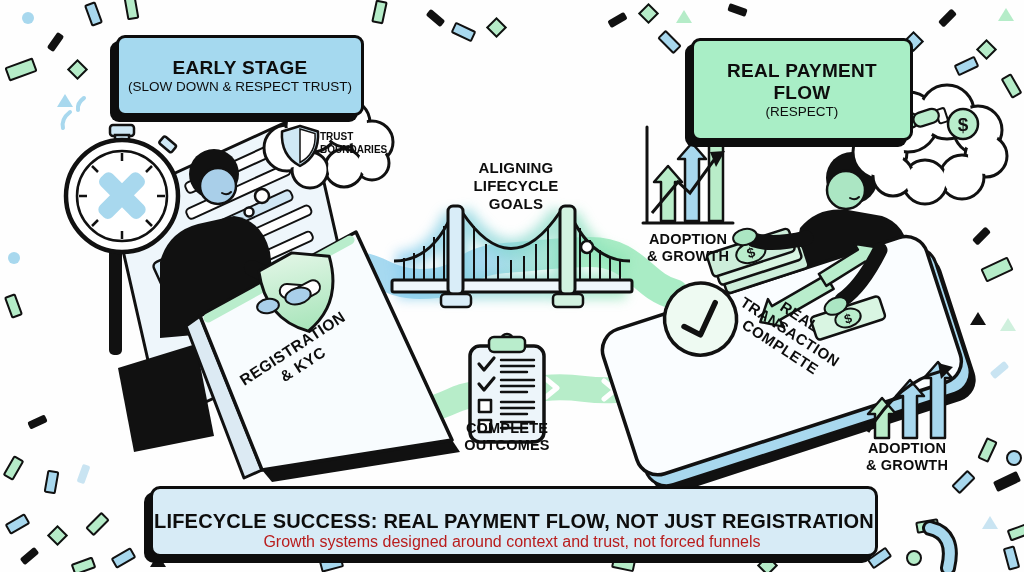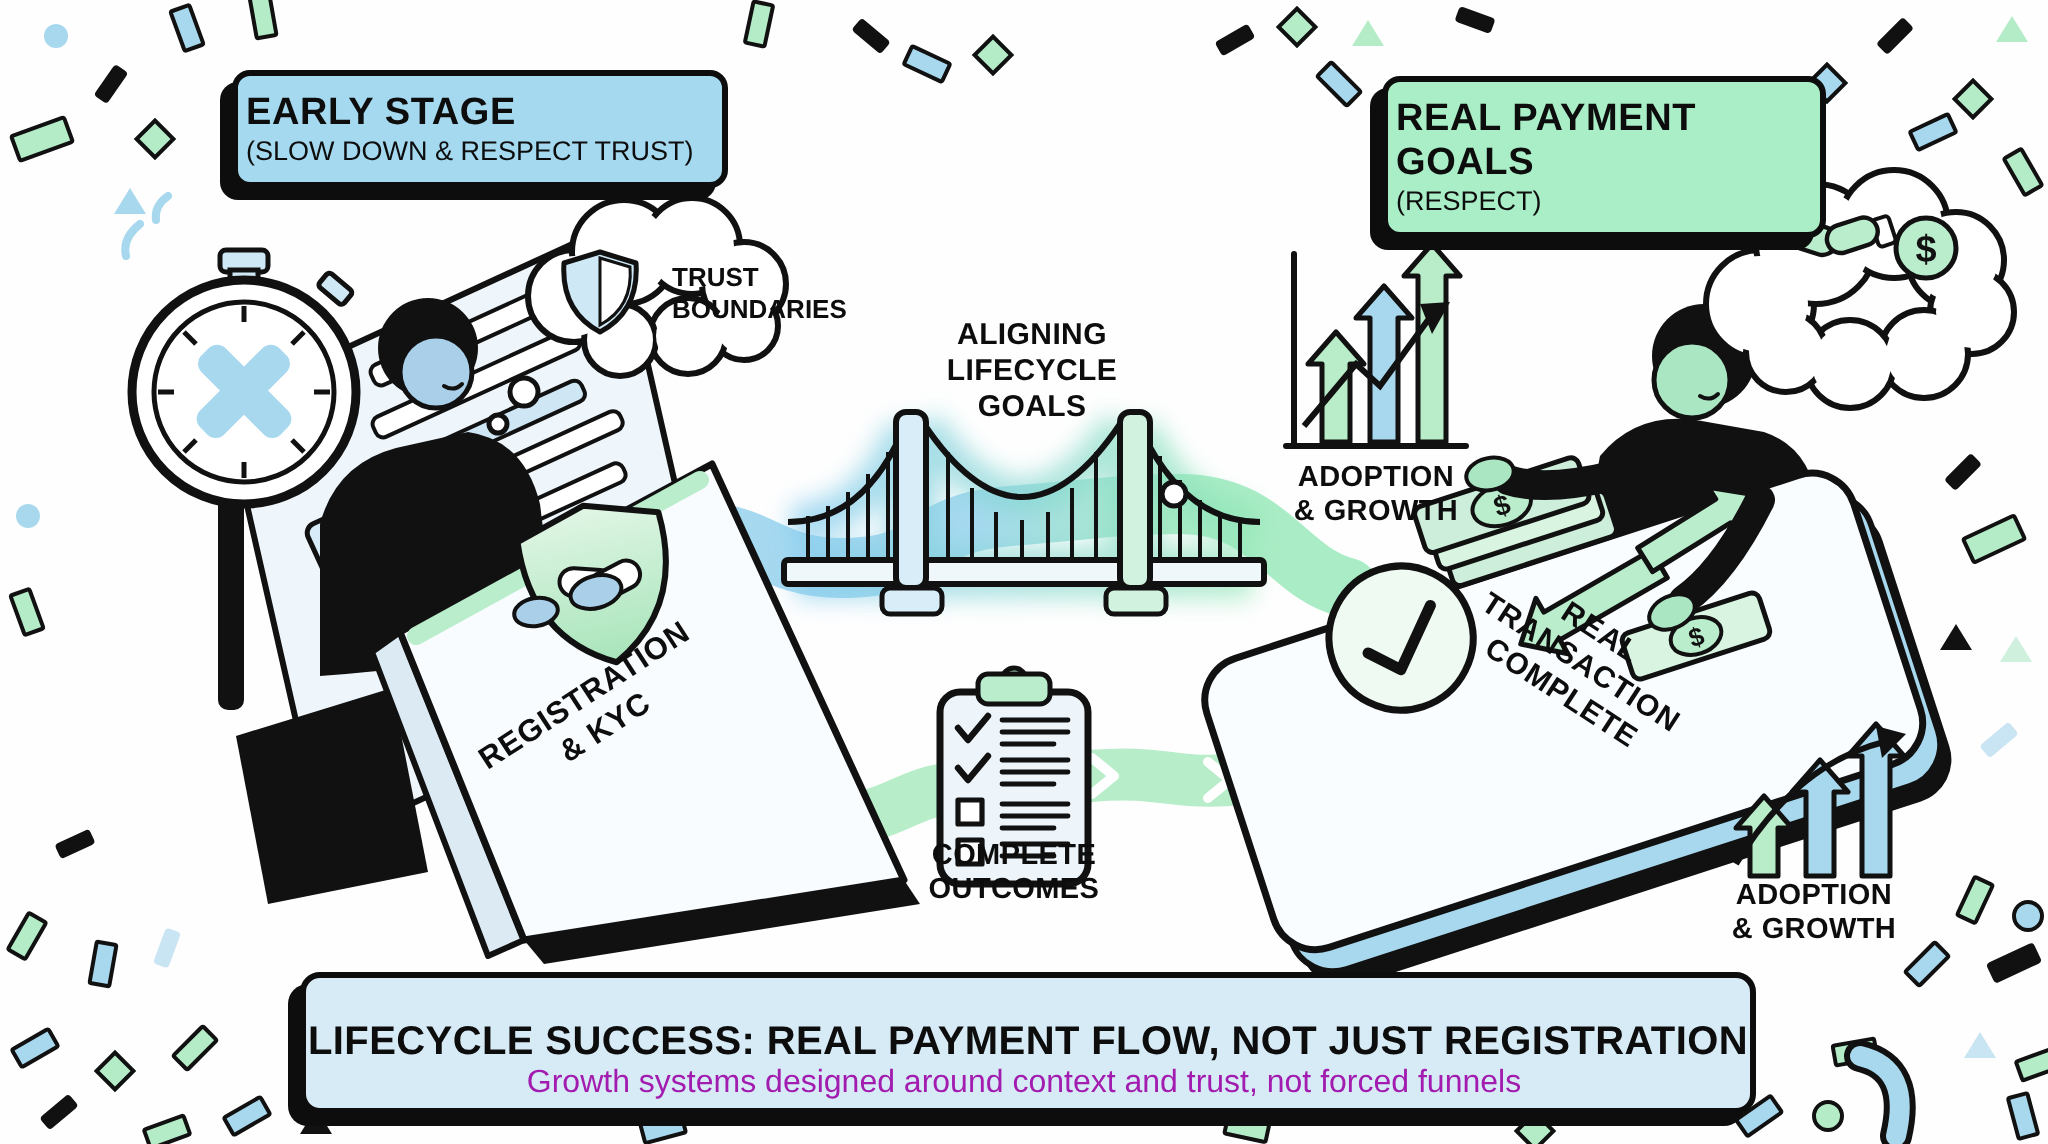--- a/index.html
+++ b/index.html
@@ -1,34 +1,34 @@
 <!DOCTYPE html>
 <html><head>
 <meta charset="utf-8">
 <style>
   html,body{margin:0;padding:0;background:#fff}
   .stage{position:relative;width:1024px;height:572px;background:#fefefe;overflow:hidden;
          font-family:"Liberation Sans",sans-serif;color:#0d0d0d}
   svg.art{position:absolute;left:0;top:0;z-index:1}
   #confetti{position:absolute;inset:0;z-index:0}
   .cf{position:absolute}
-  .badge{position:absolute;z-index:2;text-align:left;border:3px solid #0d0d0d;border-radius:9px;
-         box-shadow:-6px 6px 0 #0d0d0d;padding:8px 4px;background:#a5d9ef}
+  .badge{position:absolute;z-index:2;text-align:center;border:3px solid #0d0d0d;border-radius:9px;
+         box-shadow:-6px 6px 0 #0d0d0d;padding:19px 4px;background:#a5d9ef}
   .badge .t1{font-size:19px;font-weight:800;letter-spacing:.3px;line-height:1.15}
   .badge .t2{font-size:13.5px;font-weight:400;line-height:1.15}
   .lbl{position:absolute;z-index:2;font-weight:800;white-space:pre-line;text-align:center;
        line-height:1.2;letter-spacing:.2px}
   .bubbletxt{position:absolute;z-index:2;font-weight:700;white-space:pre-line;line-height:1.25}
   .rot-reg{transform:rotate(-33deg)}
   .rot-txn{transform:rotate(33deg)}
   .banner{position:absolute;z-index:2;left:150px;top:486px;width:722px;text-align:center;
           background:#d7ebf6;border:3px solid #0d0d0d;border-radius:10px;box-shadow:-6px 6px 0 #0d0d0d;
           font-size:20px;font-weight:800;letter-spacing:.2px;padding:21px 0}
   .tagline{position:absolute;z-index:2;left:0;top:533px;width:1024px;text-align:center;
-           font-size:16px;font-weight:500;color:#a21caf}
+           font-size:16px;font-weight:500;color:#b91c1c}
 </style>
 </head>
 <body>
 
 <div class="stage">
 
   <div id="confetti">
       <div class="cf" style="left: 22px; top: 12px; width: 12px; height: 12px; border-radius: 50%; background: rgb(168, 216, 238);"></div>
       <div class="cf" style="left: 46px; top: 38px; width: 19px; height: 8px; background: rgb(17, 17, 17); border-radius: 2px; transform: rotate(-55deg);"></div>
       <div class="cf" style="left: 6px; top: 62px; width: 26px; height: 11px; background: rgb(181, 236, 200); border: 2px solid rgb(17, 17, 17); border-radius: 2px; transform: rotate(-20deg);"></div>
@@ -337,25 +337,25 @@
       <path d="M930,528 q26,6 18,40" fill="none" stroke="#111" stroke-width="16" stroke-linecap="round"></path>
       <path d="M930,528 q26,6 18,40" fill="none" stroke="#a8d8ee" stroke-width="10" stroke-linecap="round"></path>
     </g>
   </svg>
 
   <div class="badge" style="left:116px;top:35px;width:234px;">
     <div class="t1">EARLY STAGE</div>
     <div class="t2">(SLOW DOWN &amp; RESPECT TRUST)</div>
   </div>
   <div class="badge" style="left:691px;top:38px;width:208px;background:#a9eec6;">
-    <div class="t1">REAL PAYMENT GOALS</div>
+    <div class="t1">REAL PAYMENT FLOW</div>
     <div class="t2">(RESPECT)</div>
   </div>
 
-  <div class="bubbletxt" style="left:336px;top:131px;width:80px;font-size:13px;">TRUST
+  <div class="bubbletxt" style="left:320px;top:131px;width:80px;font-size:10px;">TRUST
 BOUNDARIES</div>
 
   <div class="lbl" style="left:456px;top:159px;width:120px;font-size:15px;">ALIGNING
 LIFECYCLE
 GOALS</div>
 
   <div class="lbl" style="left:628px;top:231px;width:120px;font-size:14.5px;">ADOPTION
 &amp; GROWTH</div>
 
 

